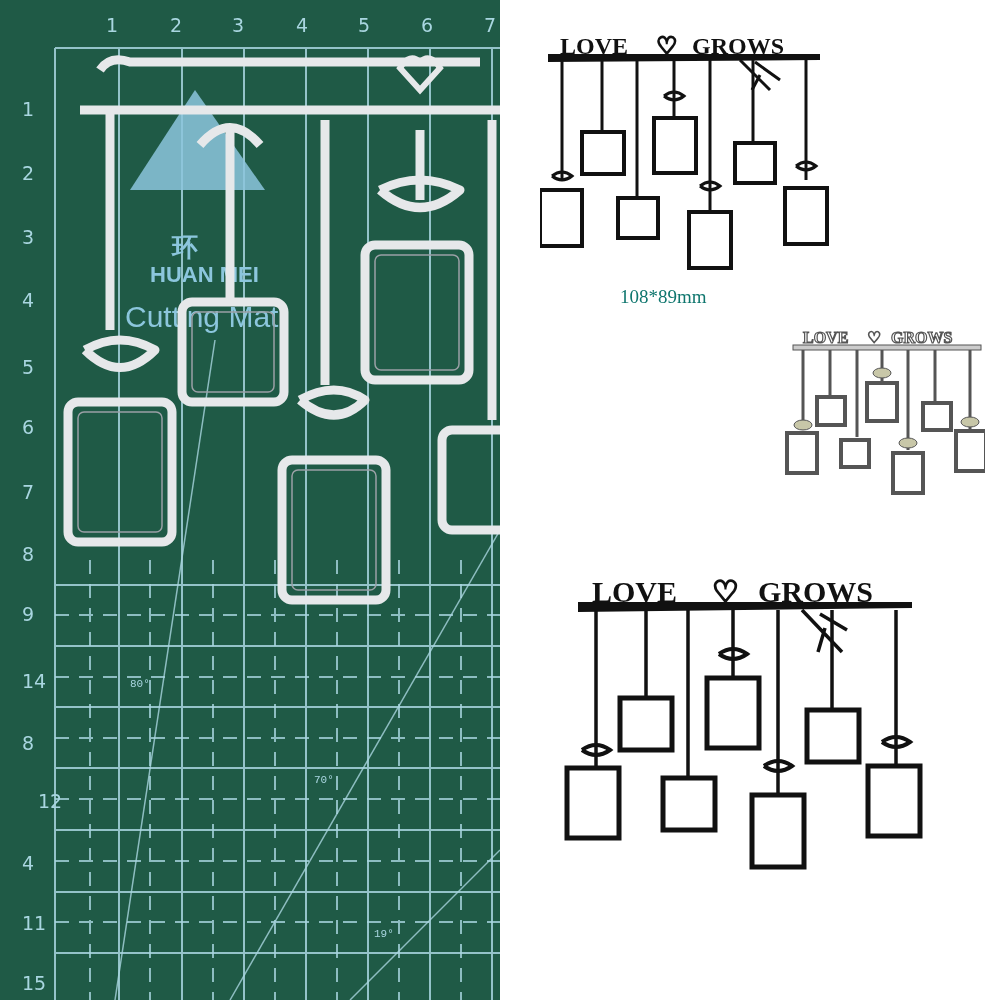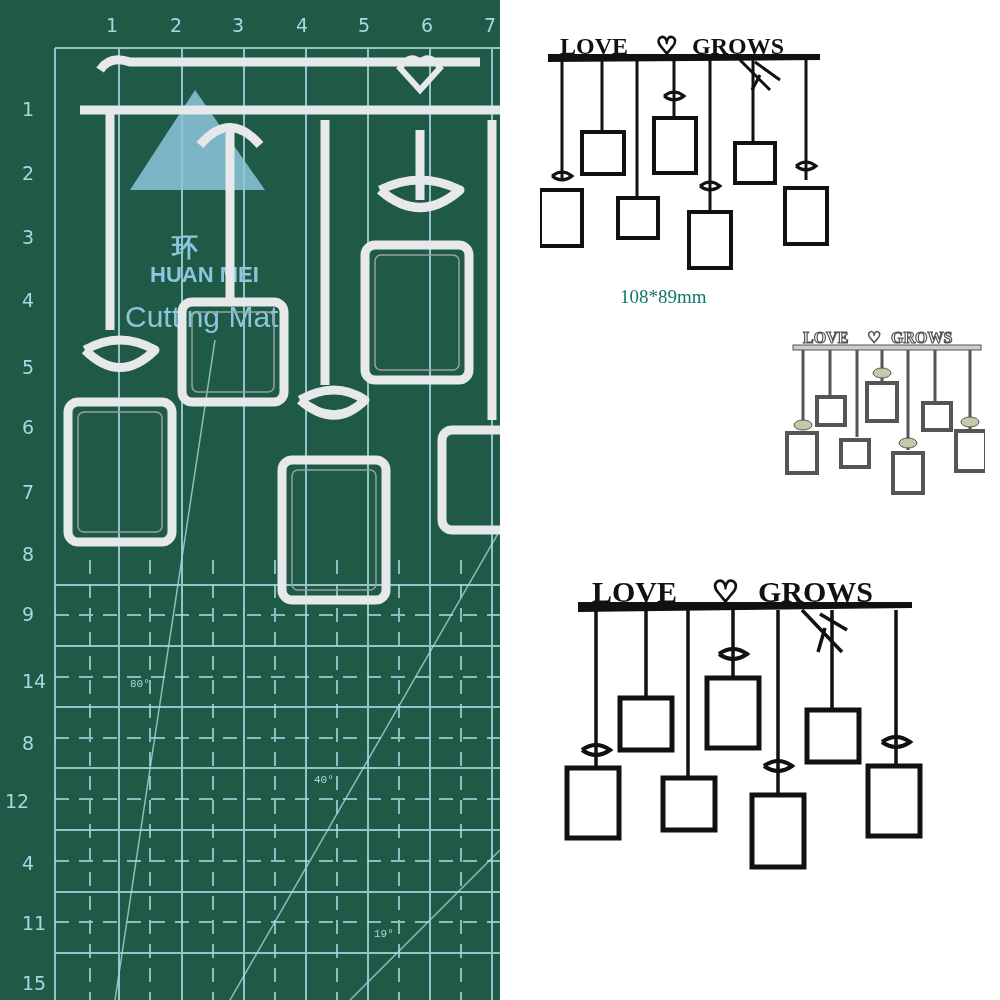--- a/index.html
+++ b/index.html
@@ -75,27 +75,27 @@
   <span class="ruler-num" style="left:22px;top:162px">2</span>
   <span class="ruler-num" style="left:22px;top:226px">3</span>
   <span class="ruler-num" style="left:22px;top:289px">4</span>
   <span class="ruler-num" style="left:22px;top:356px">5</span>
   <span class="ruler-num" style="left:22px;top:416px">6</span>
   <span class="ruler-num" style="left:22px;top:481px">7</span>
   <span class="ruler-num" style="left:22px;top:543px">8</span>
   <span class="ruler-num" style="left:22px;top:603px">9</span>
   <span class="ruler-num" style="left:22px;top:670px">14</span>
   <span class="ruler-num" style="left:22px;top:732px">8</span>
-  <span class="ruler-num" style="left:5px;top:790px">12</span>
+  <span class="ruler-num" style="left:38px;top:790px">12</span>
   <span class="ruler-num" style="left:22px;top:852px">4</span>
   <span class="ruler-num" style="left:22px;top:912px">11</span>
   <span class="ruler-num" style="left:22px;top:972px">15</span>
 
   <span class="angle-label" style="left:130px;top:678px">80°</span>
-  <span class="angle-label" style="left:314px;top:774px">40°</span>
+  <span class="angle-label" style="left:314px;top:774px">70°</span>
   <span class="angle-label" style="left:374px;top:928px">19°</span>
 
   <span class="logo-text" style="left:172px;top:230px;font-size:26px">环</span>
   <span class="logo-text" style="left:150px;top:262px;font-size:22px">HUAN MEI</span>
   <span class="logo-text" style="left:125px;top:300px;font-size:30px;font-weight:normal">Cutting Mat</span>
 
   <svg style="position:absolute;left:0;top:0" width="500" height="1000">
     <g fill="none" stroke="#e6e8ea" stroke-width="9" stroke-linejoin="round">
       <path d="M80,110 L500,110"></path>
       <path d="M100,70 Q110,55 130,62 L480,62"></path>

